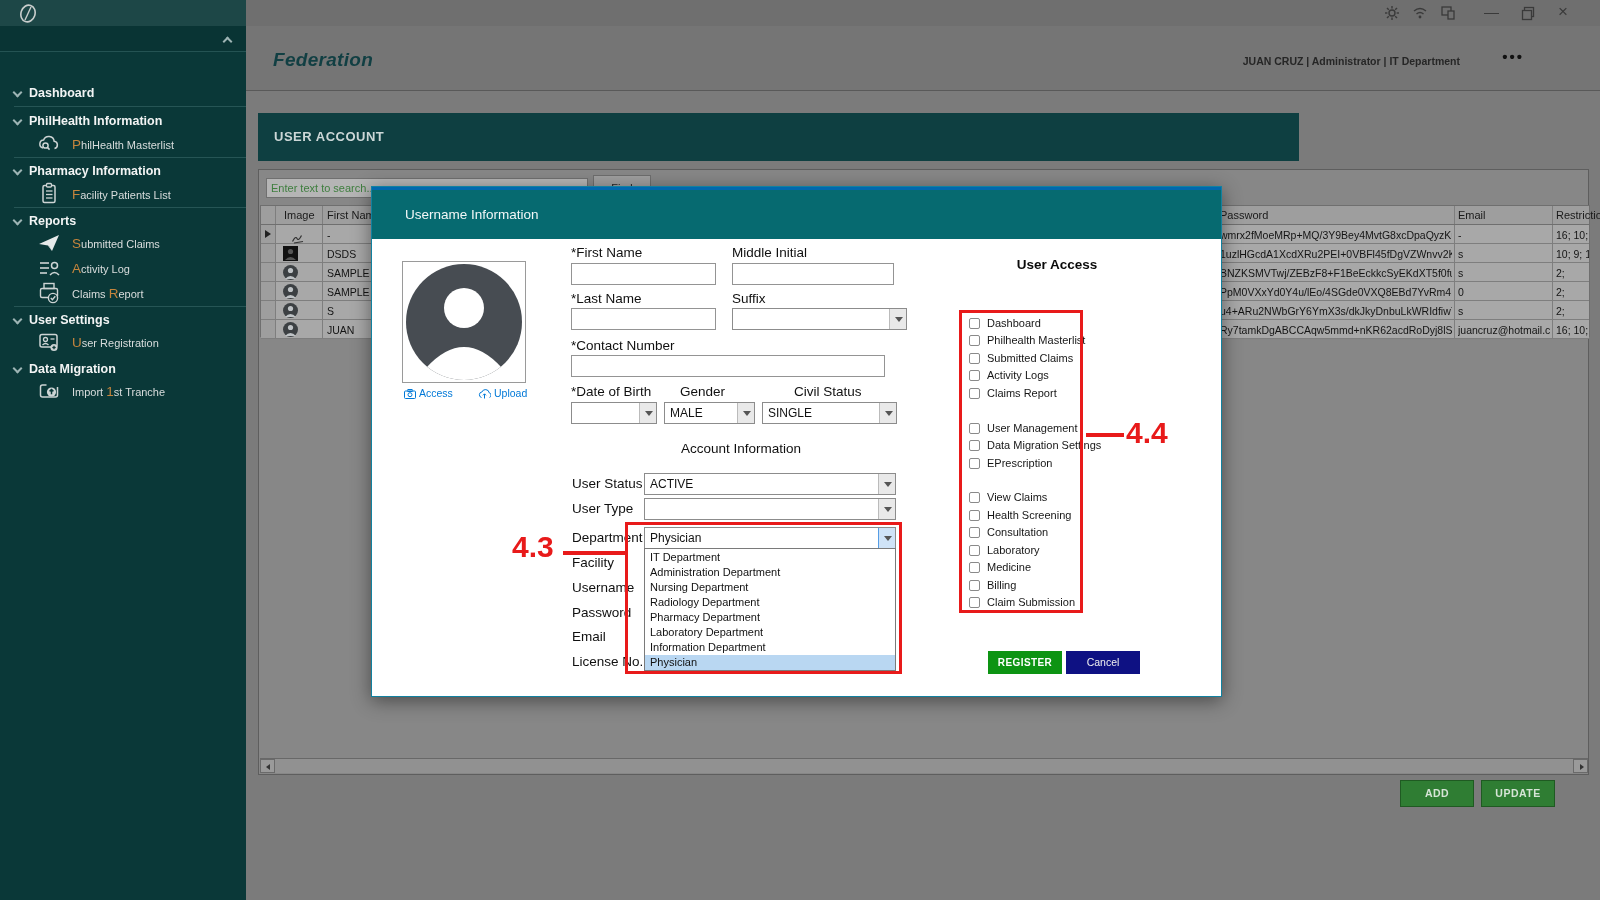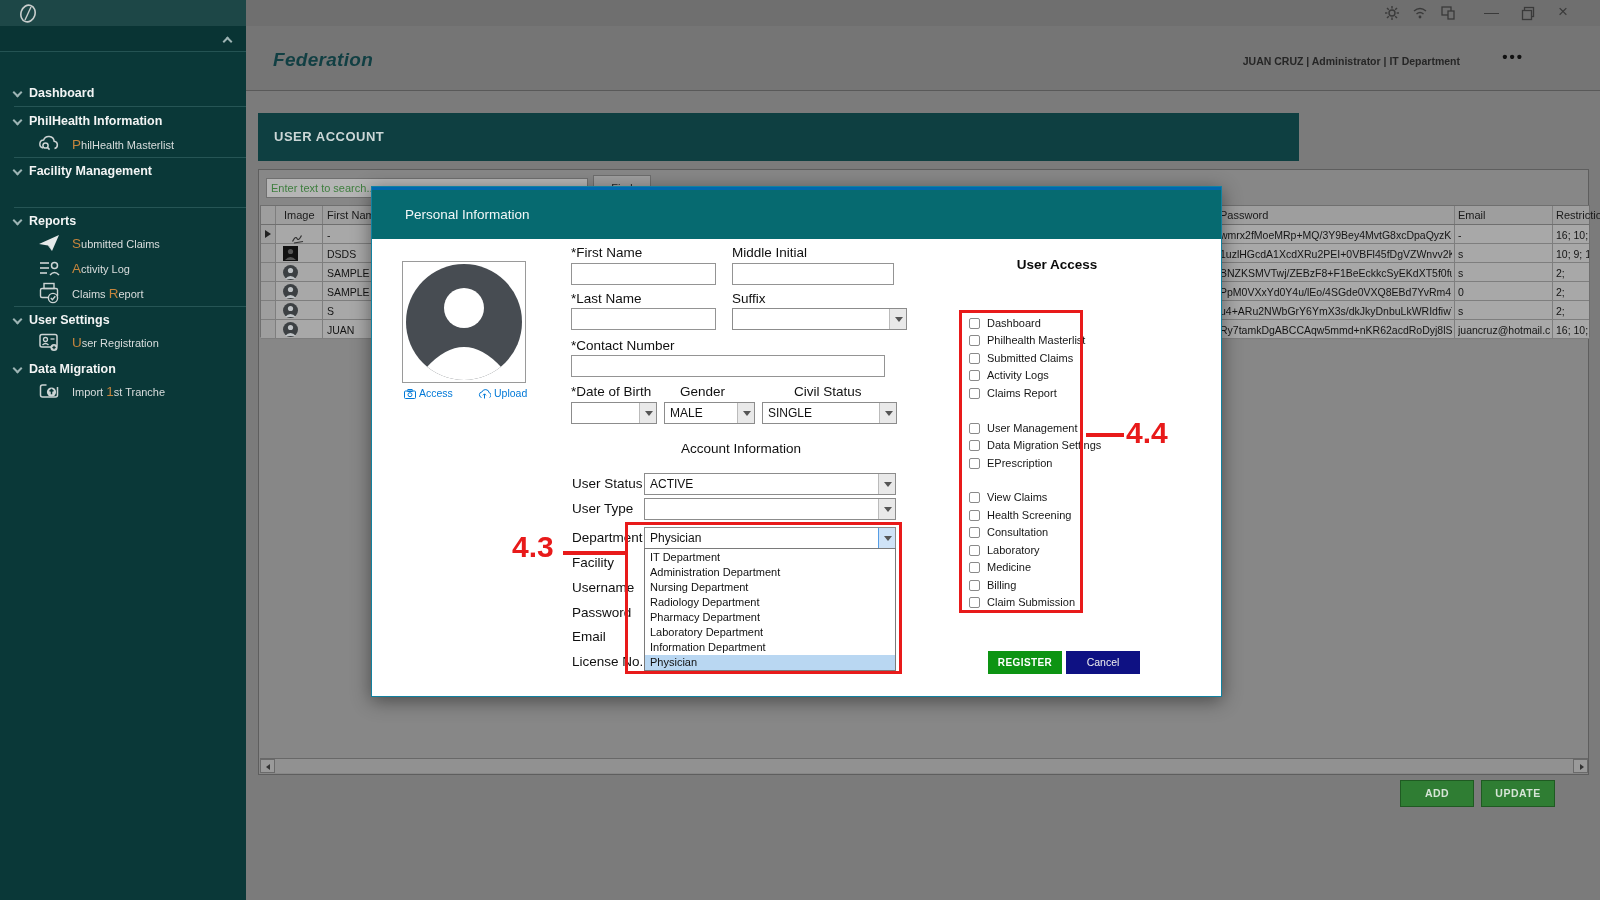--- a/index.html
+++ b/index.html
@@ -161,21 +161,33 @@
             <circle cx="9.5" cy="13.5" r="2.6" fill="none" stroke="currentColor" stroke-width="1.5"></circle>
             <line x1="11.4" y1="15.4" x2="13.6" y2="17.6" stroke="currentColor" stroke-width="1.5"></line>
           </svg>
       </span>
       <span class="sb-item-label"><span></span><span class="sb-accent">P</span><span>hilHealth Masterlist</span></span>
     </div>
     <div class="sb-div" style="top:131px"></div>
 
     <div class="sb-group" style="top:135px">
       <span class="chev chev-down"></span>
-      <span class="sb-group-label">Facility Management</span>
+      <span class="sb-group-label">Pharmacy Information</span>
+    </div>
+    <div class="sb-item" style="top:156px">
+      <span class="sb-item-icon">
+        <svg width="26" height="24" viewBox="0 0 26 24">
+            <rect x="7" y="3.5" width="12" height="17" rx="1.5" fill="none" stroke="currentColor" stroke-width="1.5"></rect>
+            <rect x="10.5" y="1.5" width="5" height="3.5" rx="1" fill="#0a3838" stroke="currentColor" stroke-width="1.3"></rect>
+            <line x1="10" y1="9" x2="16.5" y2="9" stroke="currentColor" stroke-width="1.3"></line>
+            <line x1="10" y1="12.5" x2="16.5" y2="12.5" stroke="currentColor" stroke-width="1.3"></line>
+            <line x1="10" y1="16" x2="16.5" y2="16" stroke="currentColor" stroke-width="1.3"></line>
+          </svg>
+      </span>
+      <span class="sb-item-label"><span></span><span class="sb-accent">F</span><span>acility Patients List</span></span>
     </div>
     <div class="sb-div" style="top:181px"></div>
 
     <div class="sb-group" style="top:185px">
       <span class="chev chev-down"></span>
       <span class="sb-group-label">Reports</span>
     </div>
     <div class="sb-item" style="top:205px">
       <span class="sb-item-icon">
         <svg width="26" height="24" viewBox="0 0 26 24">
@@ -374,21 +386,21 @@
           <div class="t"></div>
         </div>
     </div>
   </div>
 
   <div class="abs action-btn" style="left:1400px">ADD</div>
   <div class="abs action-btn" style="left:1481px">UPDATE</div>
 
   <div class="abs modal">
     <div class="modal-header">
-      <div class="modal-title">Personal Information</div>
+      <div class="modal-title">Username Information</div>
     </div>
 
     <div class="photo-box">
       <div class="photo-circle">
         <svg width="116" height="116" viewBox="0 0 116 116">
             <circle cx="58" cy="44" r="20" fill="#fff"></circle>
             <path d="M20 104 q38 -42 76 0 l0 14 l-76 0 z" fill="#fff"></path>
           </svg>
       </div>
     </div>

